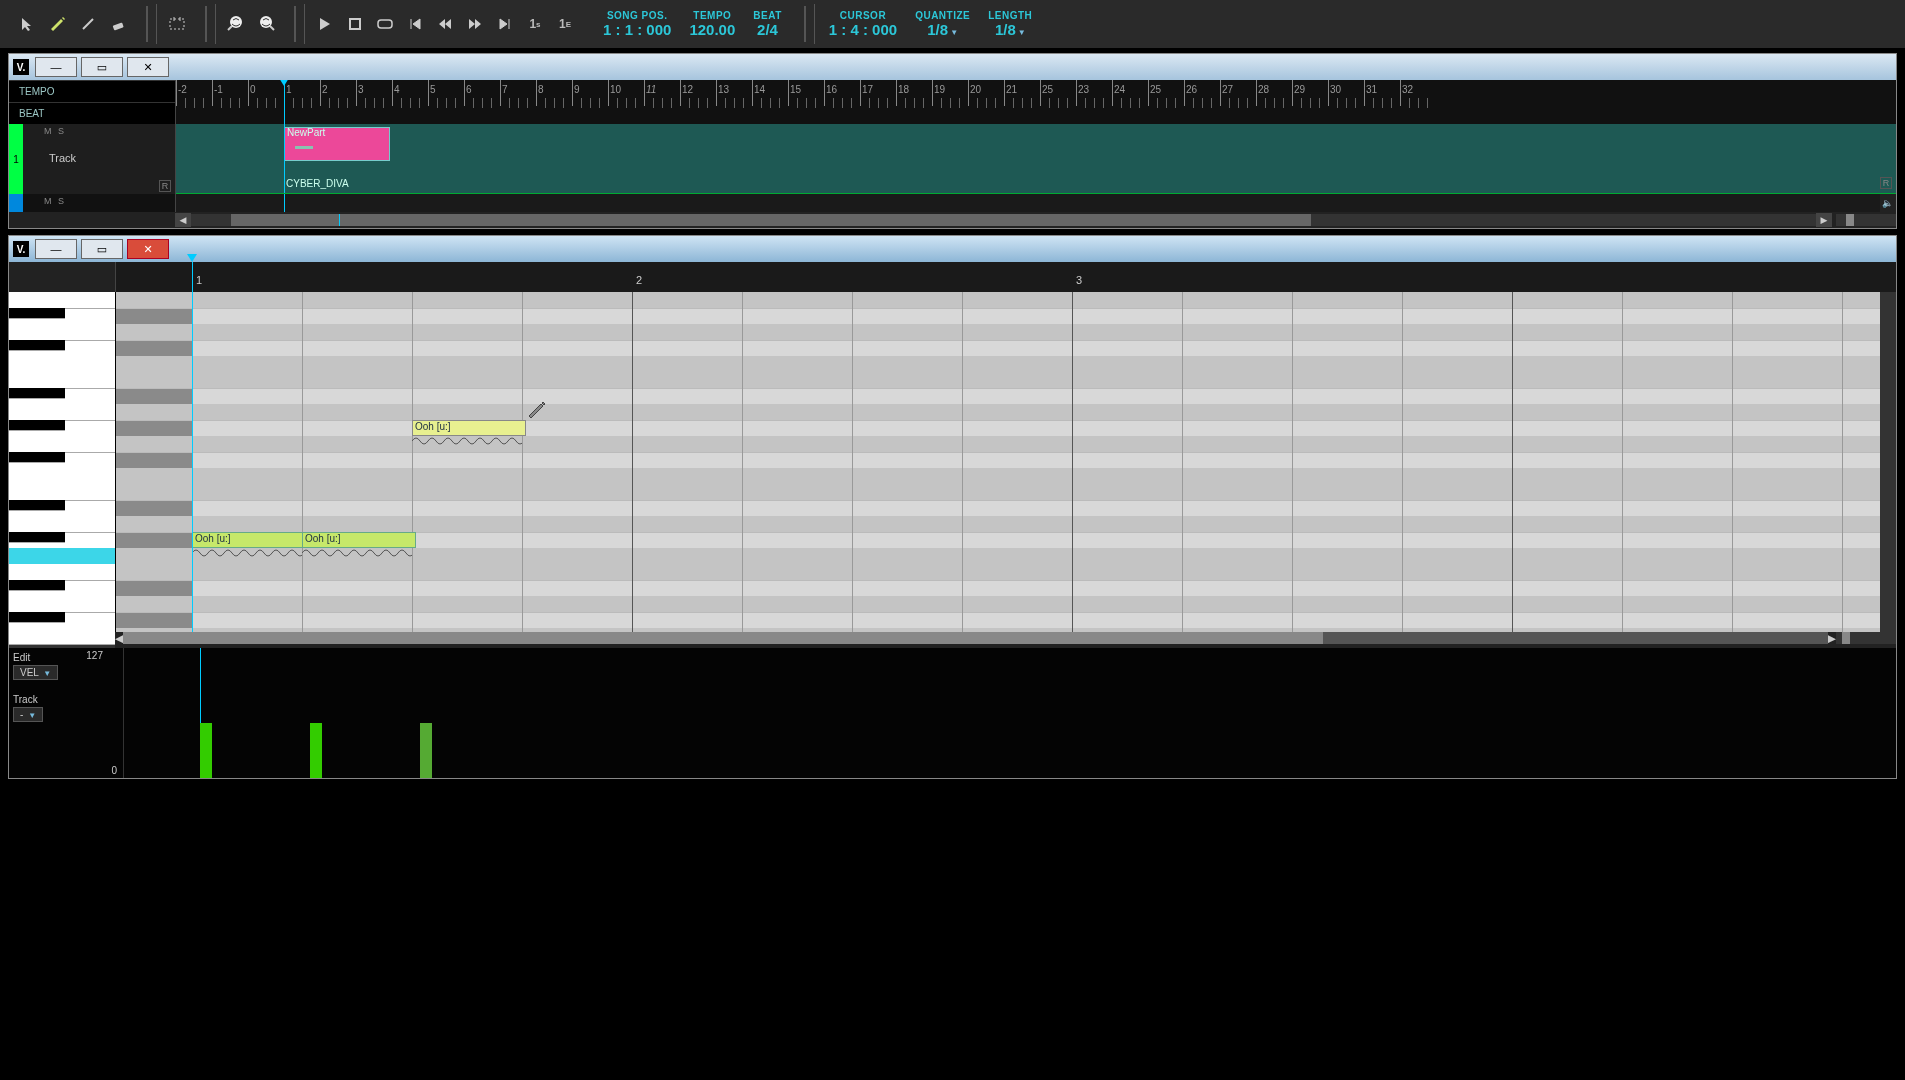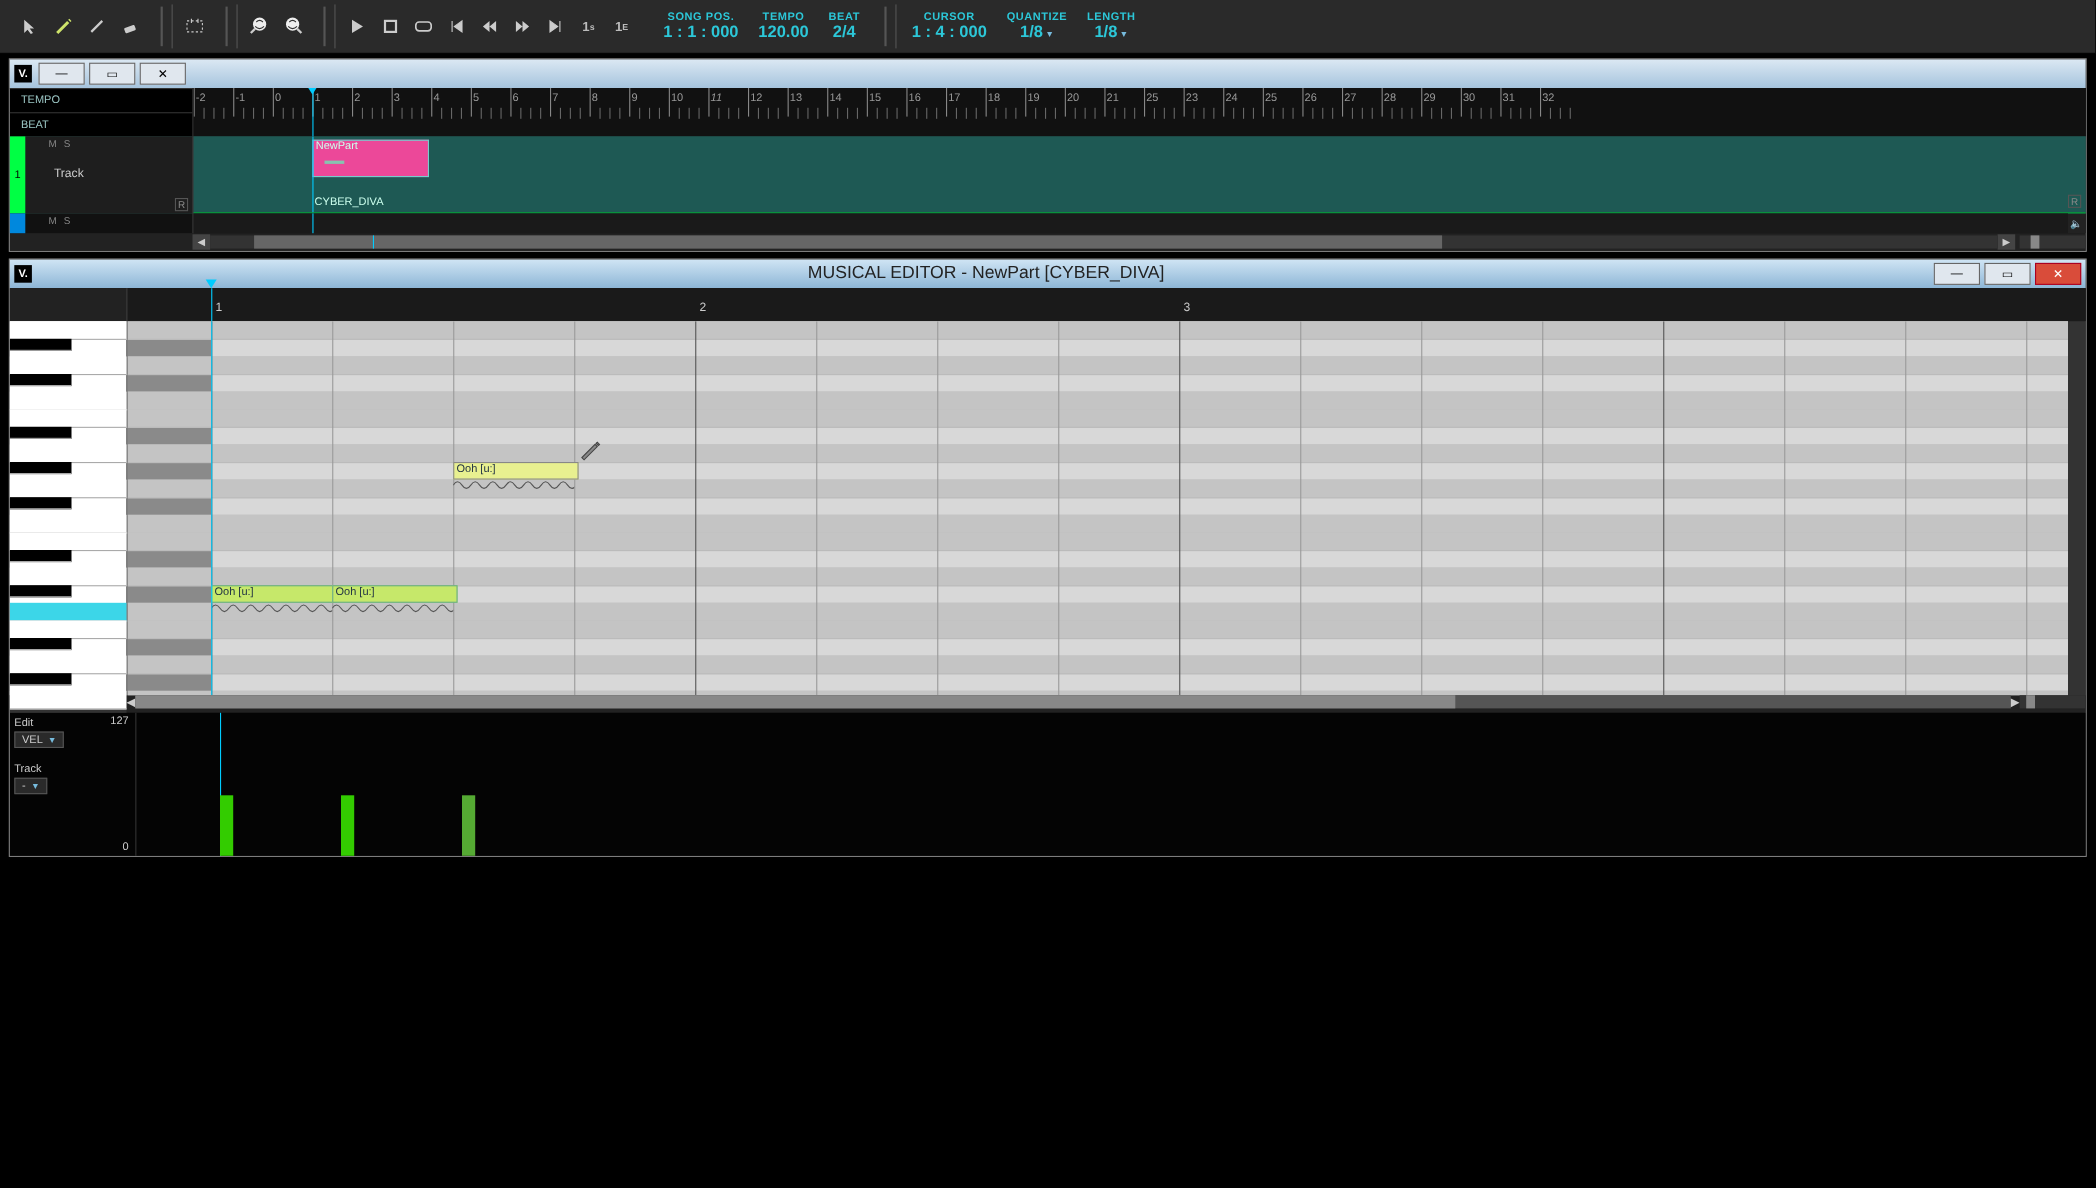--- a/index.html
+++ b/index.html
@@ -72,21 +72,21 @@
 .note.sel{background:#e8f090;border-color:#888}
 .wave{position:absolute;height:12px;z-index:2}
 .pencil{position:absolute;width:18px;height:18px;z-index:6}
 .me-vscroll{width:16px;background:#333}
 .me-bottom{height:16px;background:#222;display:flex}
 .me-bottom .dropdown{width:106px;background:#333;display:flex;align-items:center;justify-content:center;font-size:10px}
 
 
 .vel-pane{height:130px;display:flex;background:#040404}
 .vel-left{width:106px;border-right:1px solid #333;position:relative;padding:4px;color:#ccc;font-size:10px}
-.vel-left .max{position:absolute;top:2px;right:6px}
+.vel-left .max{position:absolute;top:2px;right:20px}
 .vel-left .min{position:absolute;bottom:2px;right:6px}
 .vel-select{display:inline-block;background:#2a2a2a;border:1px solid #555;padding:1px 6px;margin-top:2px}
 .vel-grid{flex:1;position:relative}
 .vel-bar{position:absolute;bottom:0;width:12px;background:#3c0}
 .vel-bar.dim{background:#5a3}
 .caret{font-size:8px;margin-left:2px;color:#7bd}
 </style>
 </head>
 <body>
 
@@ -440,21 +440,20 @@
     <div class="arrow">▶</div>
     <div class="zoom">
         <div class="zoom-handle"></div>
       </div>
   </div>
 </div>
 
 <div class="window">
   <div class="titlebar active">
     <div class="title-icon">V.</div>
-    <div class="title-text">MUSICAL EDITOR - NewPart [CYBER_DIVA]</div>
     <div class="win-btns">
       <div class="win-btn">—</div>
       <div class="win-btn">▭</div>
       <div class="win-btn close">✕</div>
     </div>
   </div>
   <div class="me-ruler">
     <div class="me-ruler-left"></div>
     <div class="me-ruler-ticks" id="me-ruler-ticks">
       <div class="me-playhead" style="left:76px"></div>

